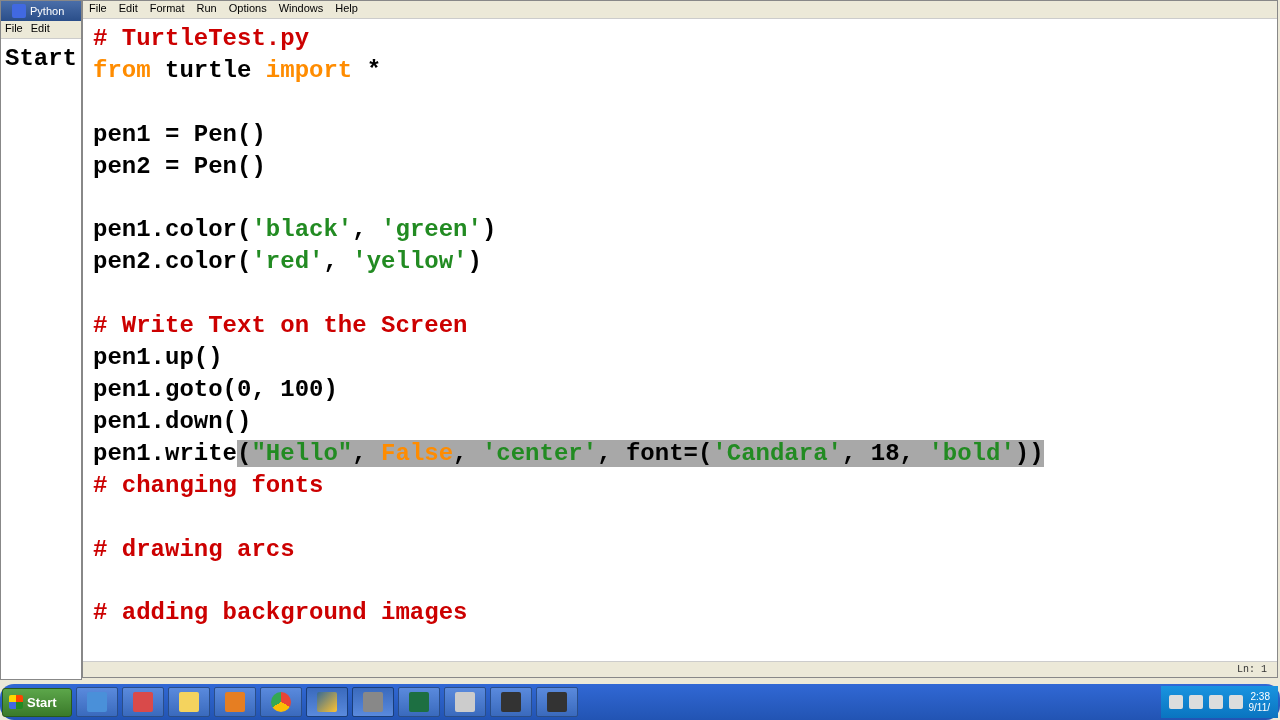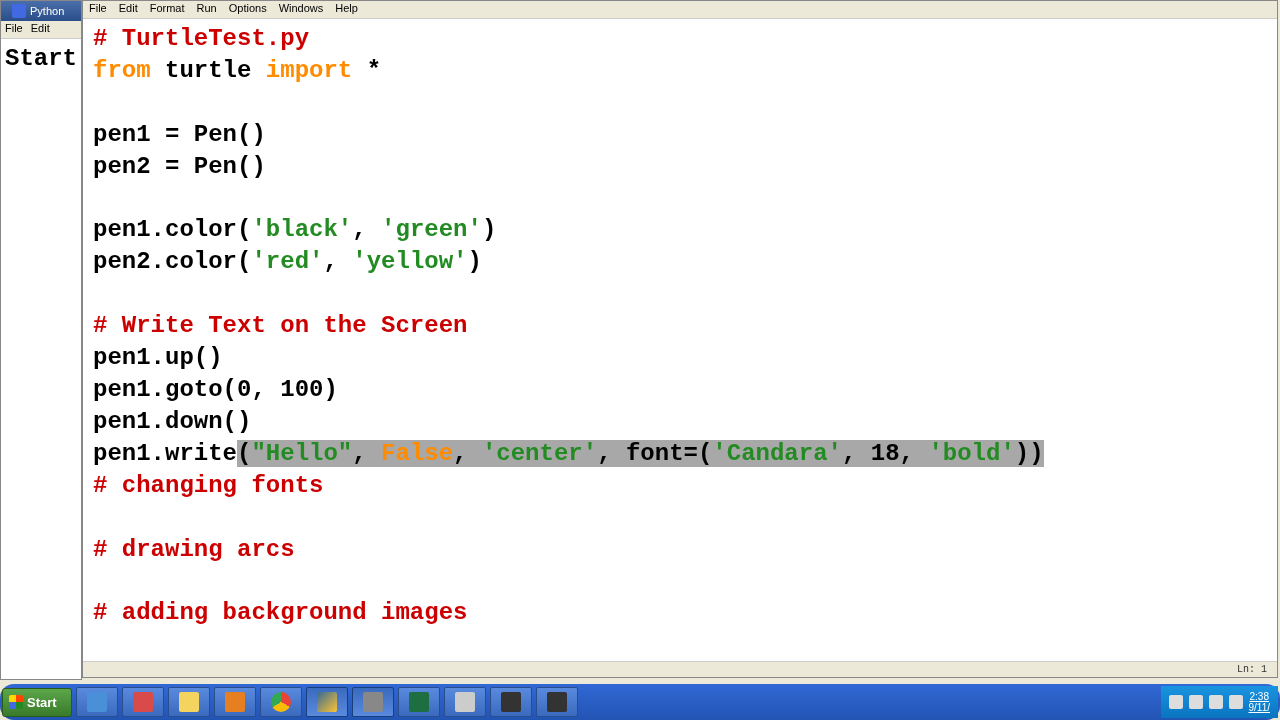--- a/index.html
+++ b/index.html
@@ -183,21 +183,21 @@
     gap: 6px;
     color: white;
     font-size: 10px;
   }
   .tray-icon {
     width: 14px;
     height: 14px;
     background: #ddd;
     border-radius: 2px;
   }
-  .tray-time { text-align: center; line-height: 1.1; text-decoration: underline; }
+  .tray-time { text-align: right; line-height: 1.1; }
   .title-icon {
     width: 14px; height: 14px;
     background: #4169e1;
     display: inline-block;
     margin-right: 4px;
     border-radius: 2px;
   }
 </style>
 </head>
 <body>

